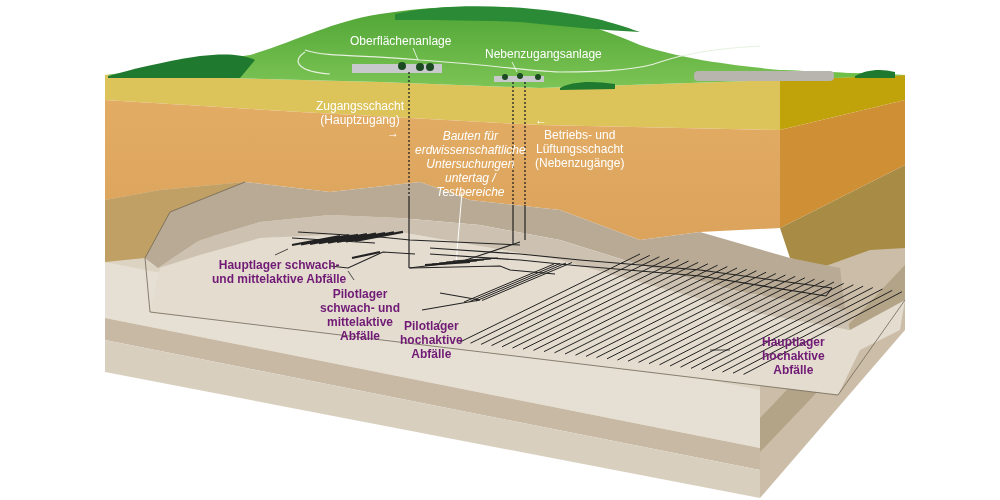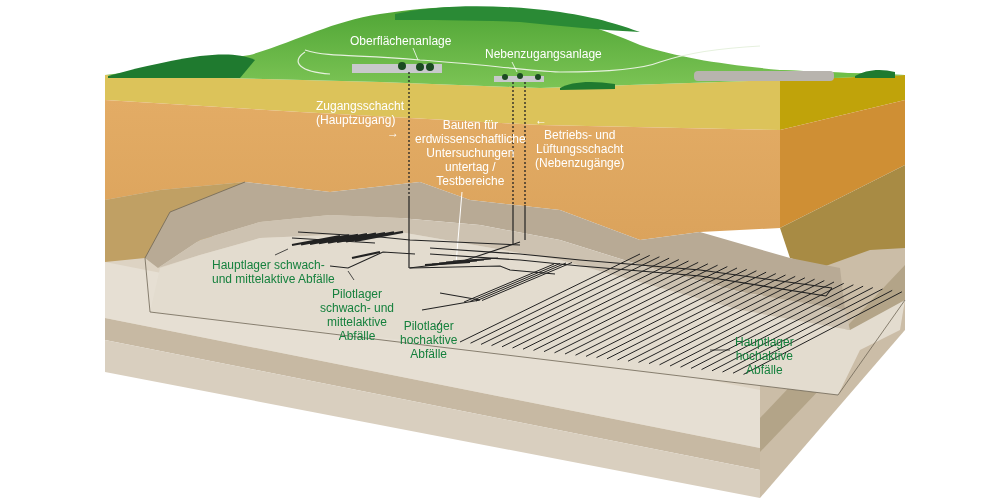--- a/index.html
+++ b/index.html
@@ -1,22 +1,22 @@
 <!DOCTYPE html>
 <html><head>
 <meta charset="utf-8">
 <style>
   html, body { margin: 0; padding: 0; background: #ffffff; }
   body { width: 1000px; height: 500px; overflow: hidden; position: relative; font-family: "Liberation Sans", sans-serif; }
   #diagram { position: absolute; left: 0; top: 0; width: 1000px; height: 500px; }
   .lbl { position: absolute; font-size: 12px; line-height: 14px; white-space: pre; }
   .lbl.white { color: #ffffff; }
-  .lbl.dark { color: #15803d; }
+  .lbl.dark { color: #701a75; font-weight: bold; }
   .lbl.center { text-align: center; }
-  .lbl.right { text-align: left; }
+  .lbl.right { text-align: center; }
   .lbl.left { text-align: center; }
 </style>
 </head>
 <body>
 
 <svg id="diagram" viewBox="0 0 1000 500" xmlns="http://www.w3.org/2000/svg">
   <defs>
     <linearGradient id="hillGrad" x1="0" y1="0" x2="0" y2="1">
       <stop offset="0" stop-color="#4fa535"></stop>
       <stop offset="1" stop-color="#7cc455"></stop>
@@ -169,34 +169,34 @@
     <line x1="413" y1="48" x2="418" y2="60" stroke="#fff"></line>
     <line x1="512" y1="62" x2="517" y2="72" stroke="#fff"></line>
   </g>
 </svg>
 
 <div class="lbl white center" style="left:350px; top:34px;">Oberflächenanlage</div>
 <div class="lbl white center" style="left:485px; top:47px;">Nebenzugangsanlage</div>
 <div class="lbl white right" style="left:316px; top:99px;">Zugangsschacht
 (Hauptzugang)</div>
 <div class="lbl white" style="left:387px; top:126px;">→</div>
-<div class="lbl white center" style="left:415px; top:118px;">Bauten für
+<div class="lbl white center" style="left:415px; top:129px;font-style:italic;">Bauten für
 erdwissenschaftliche
 Untersuchungen
 untertag /
 Testbereiche</div>
 <div class="lbl white" style="left:535px; top:113px;">←</div>
 <div class="lbl white left" style="left:535px; top:128px;">Betriebs- und
 Lüftungsschacht
 (Nebenzugänge)</div>
 
 <div class="lbl dark right" style="left:212px; top:258px;">Hauptlager schwach-
 und mittelaktive Abfälle</div>
 <div class="lbl dark center" style="left:320px; top:287px;">Pilotlager
 schwach- und
 mittelaktive
 Abfälle</div>
 <div class="lbl dark center" style="left:400px; top:319px;">Pilotlager
 hochaktive
 Abfälle</div>
-<div class="lbl dark center" style="left:735px; top:335px;">Hauptlager
+<div class="lbl dark center" style="left:762px; top:335px;">Hauptlager
 hochaktive
 Abfälle</div>
 
 </body></html>

